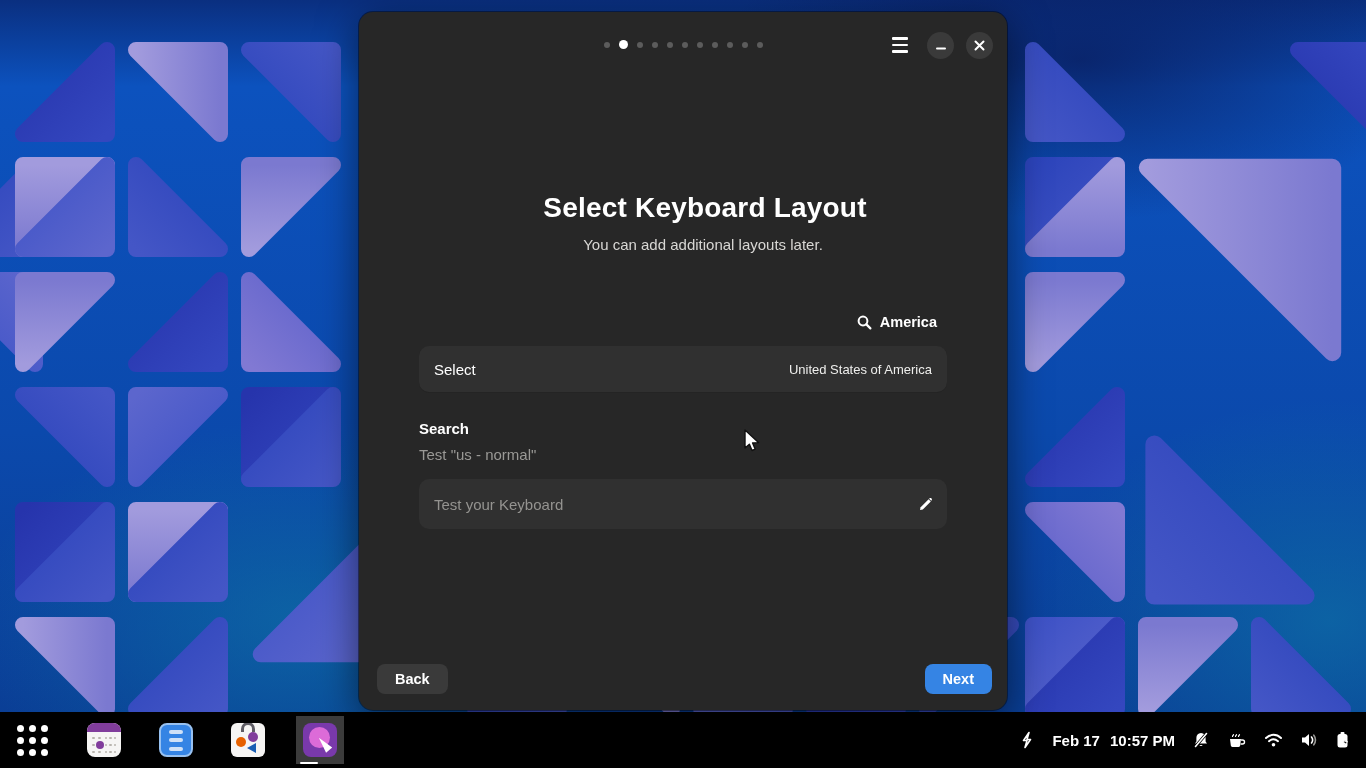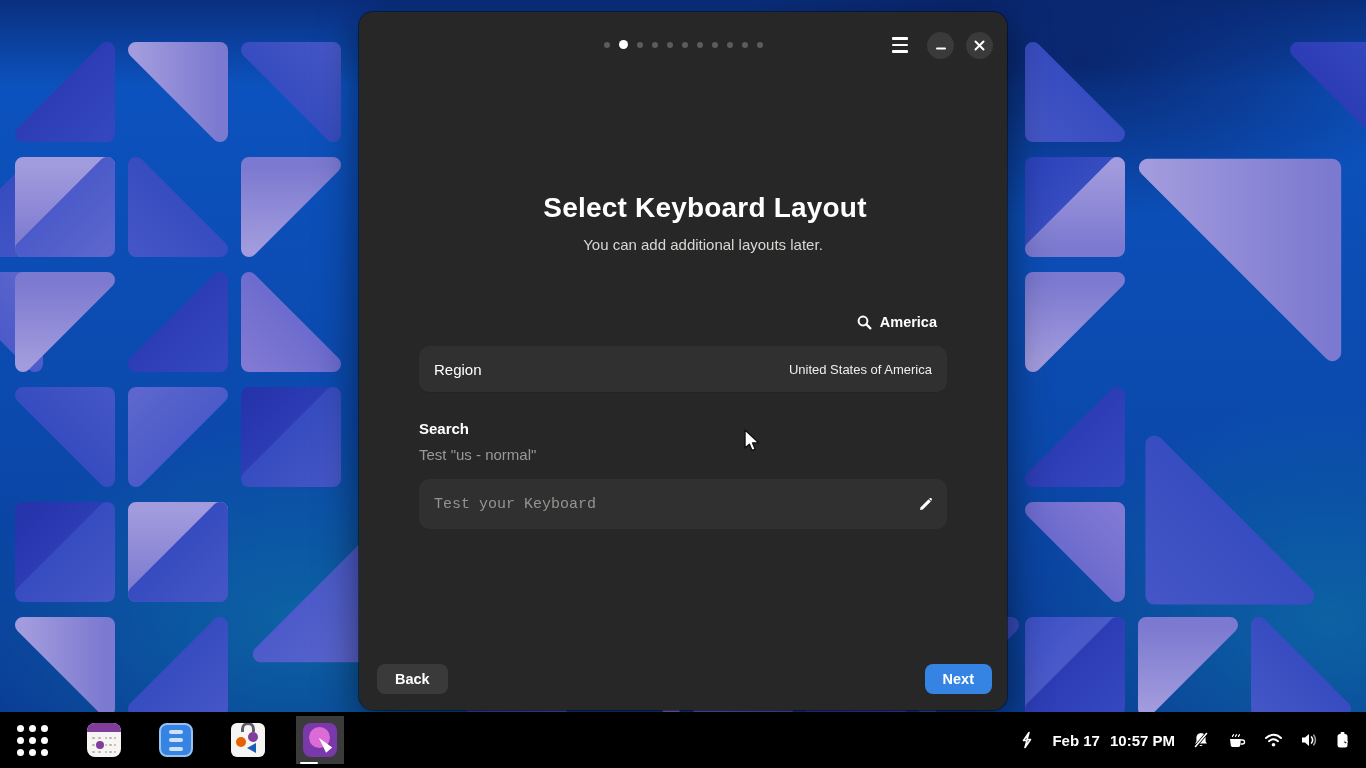--- a/index.html
+++ b/index.html
@@ -43,21 +43,21 @@
   .region-value { color:#eeeeec; font-size:13px; }
 
   .preview-heading { position:absolute; top:408px; left:60px; color:#ffffff;
                      font-size:15px; font-weight:700; }
   .preview-caption { position:absolute; top:434px; left:60px; color:#9a9996; font-size:15px; }
 
   .test-row { position:absolute; top:467px; left:60px; width:528px; height:50px;
               background:#303030; border-radius:10px; display:flex; align-items:center; }
   .test-input { flex:1; background:transparent; border:none; outline:none;
                 color:#14b8a6; font-size:15px; padding:0 15px;
-                font-family:Liberation Mono, monospace; }
+                font-family:Liberation Sans, sans-serif; }
   .test-input::placeholder { color:#949390; }
   .pencil-wrap { width:44px; display:flex; justify-content:center; align-items:center; }
 
   .footer { position:absolute; left:18px; right:15px; bottom:16px;
             display:flex; justify-content:space-between; }
   .btn { border:none; border-radius:8px; font-size:14.5px; font-weight:700;
          padding:7px 18px; font-family:"Liberation Sans", sans-serif; }
   .btn-back { background:#3a3a3a; color:#ffffff; }
   .btn-next { background:#3584e4; color:#ffffff; }
 
@@ -313,21 +313,21 @@
       <div class="search-btn">
         <svg width="15" height="15" viewBox="0 0 15 15">
           <circle cx="6" cy="6" r="4.4" fill="none" stroke="#fff" stroke-width="2"></circle>
           <path d="M9.4 9.4 L13.4 13.4" stroke="#fff" stroke-width="2.2" stroke-linecap="round"></path>
         </svg>
         <span>America</span>
       </div>
     </div>
 
     <div class="region-row">
-      <span class="region-label">Region</span>
+      <span class="region-label">Select</span>
       <span class="region-value">United States of America</span>
     </div>
 
     <div class="preview-heading">Search</div>
     <div class="preview-caption">Test "us - normal"</div>
 
     <div class="test-row">
       <input class="test-input" type="text" placeholder="Test your Keyboard" style="">
       <div class="pencil-wrap">
         <svg width="17" height="17" viewBox="0 0 17 17">

